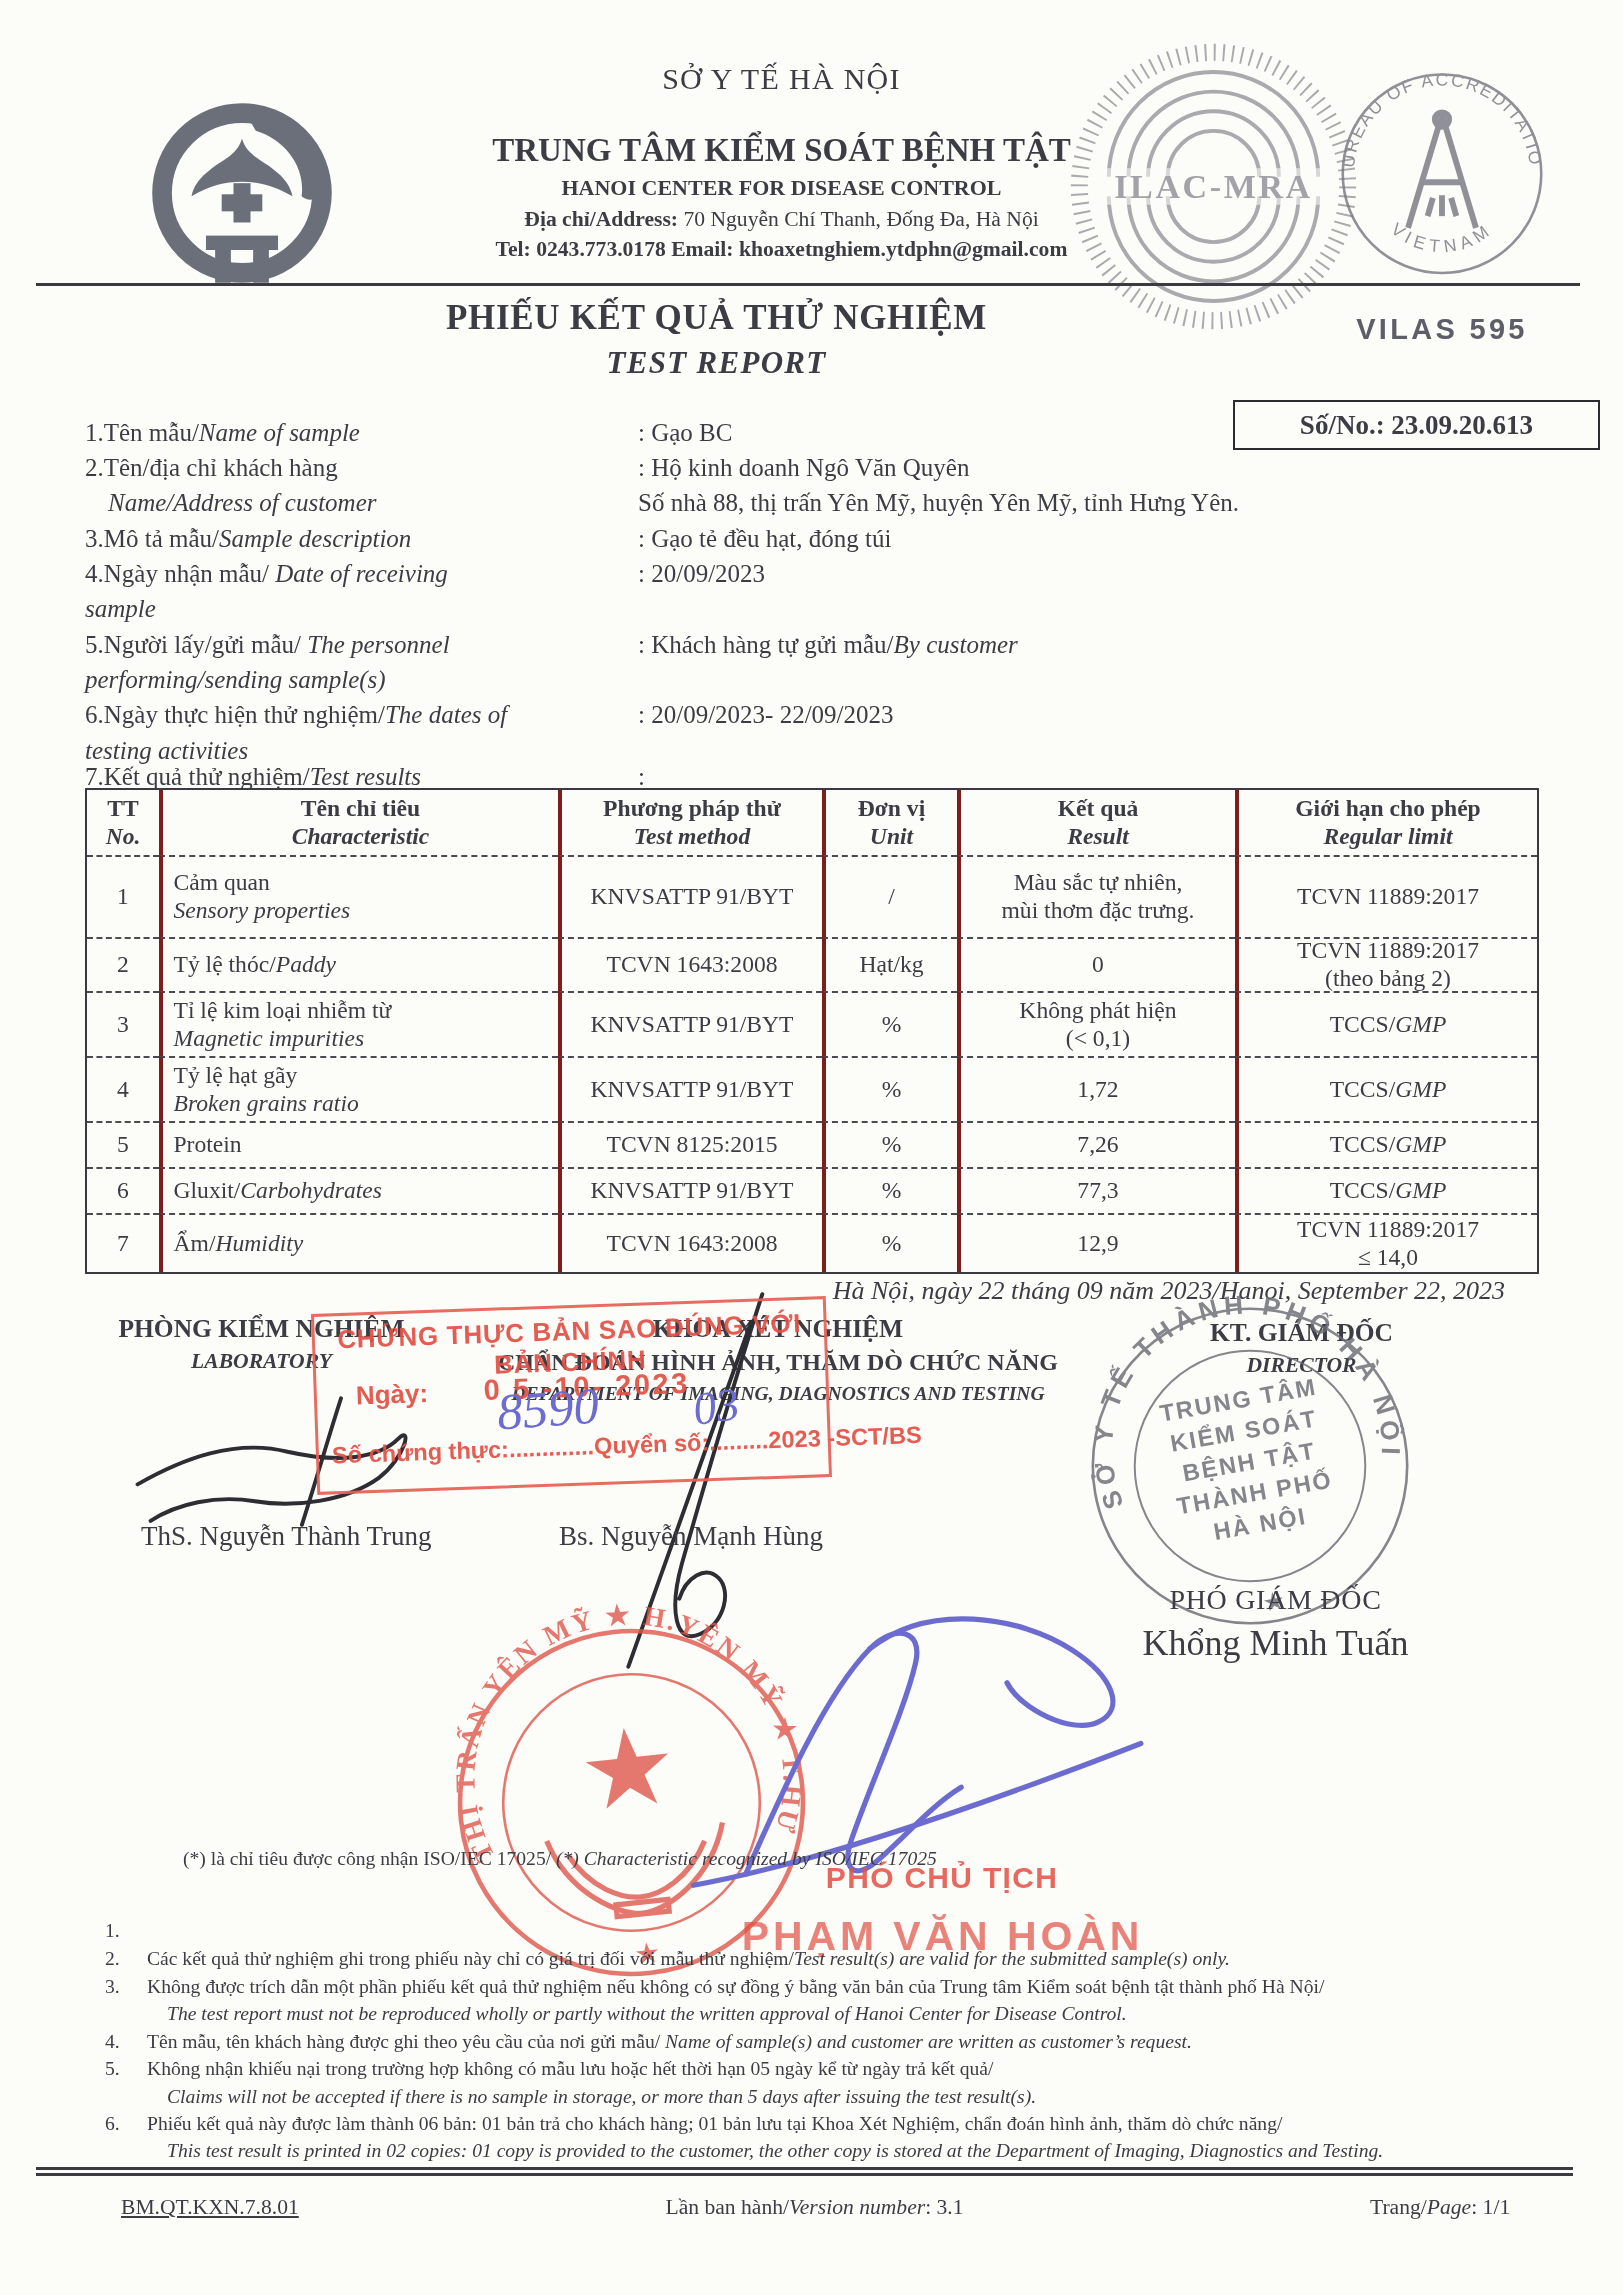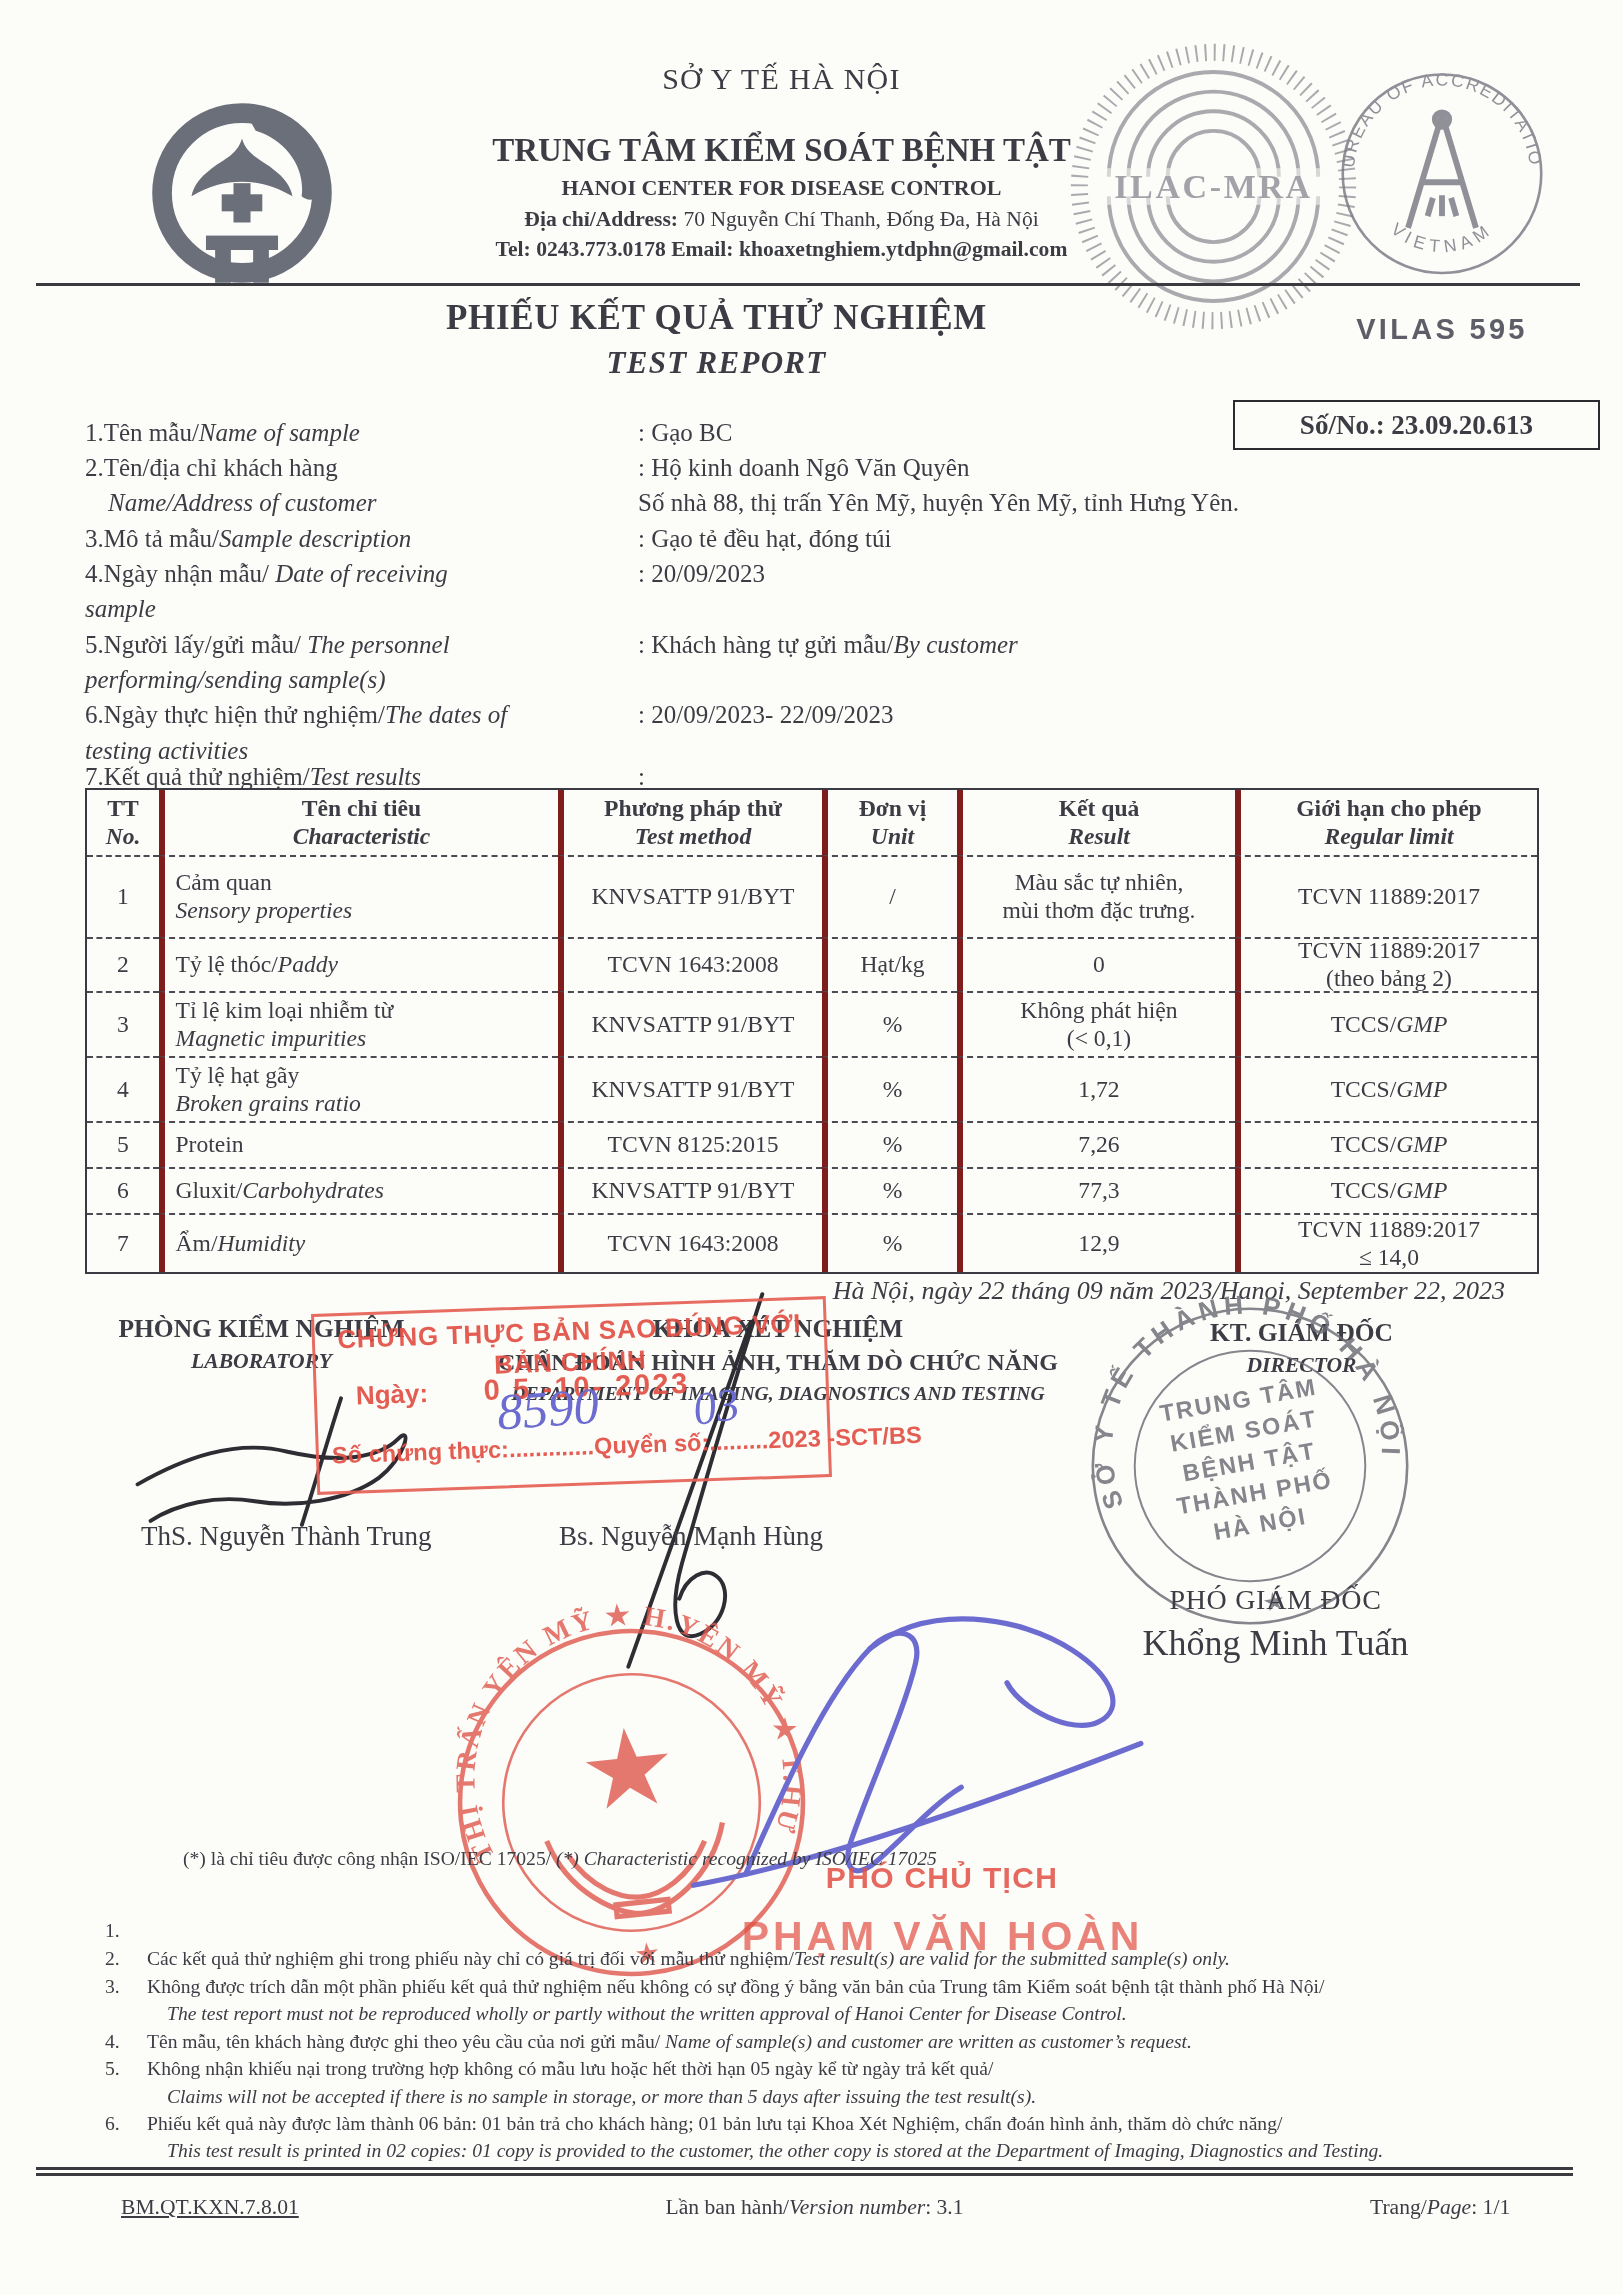--- a/index.html
+++ b/index.html
@@ -14,21 +14,21 @@
   .blue{color:#6c6cd0;}
   .rule{position:absolute;background:#3a3a40;}
   
   .info-line{position:absolute;left:85px;font-size:25px;white-space:nowrap;}
   .info-val{position:absolute;left:638px;font-size:25px;white-space:nowrap;}
   
   .tbl{position:absolute;left:85px;top:788px;border:2.6px solid #3a3a42;
        display:grid;grid-template-columns:72px 399px 264px 135px 278px 302px;
        grid-template-rows:65px 82px 54px 65px 65px 46px 46px 59px;
        font-size:23.6px;background:transparent;}
-  .cell{border-left:6px solid #7f1d1d;display:flex;flex-direction:column;
+  .cell{border-left:4px solid #7f1d1d;display:flex;flex-direction:column;
         align-items:center;justify-content:center;line-height:1.18;text-align:center;}
   .cell.c0{border-left:none;}
   .cell.dash{border-top:2px dashed #4a4a52;}
   .cell.hd{border-top:none;}
   .cell.nm{align-items:flex-start;text-align:left;padding-left:10.5px;}
   
   .note-num{position:absolute;left:105px;font-size:19.6px;}
   .note-txt{position:absolute;left:147px;font-size:19.6px;white-space:nowrap;}
   .note-en{position:absolute;left:167px;font-size:19.6px;white-space:nowrap;font-style:italic;}
   

